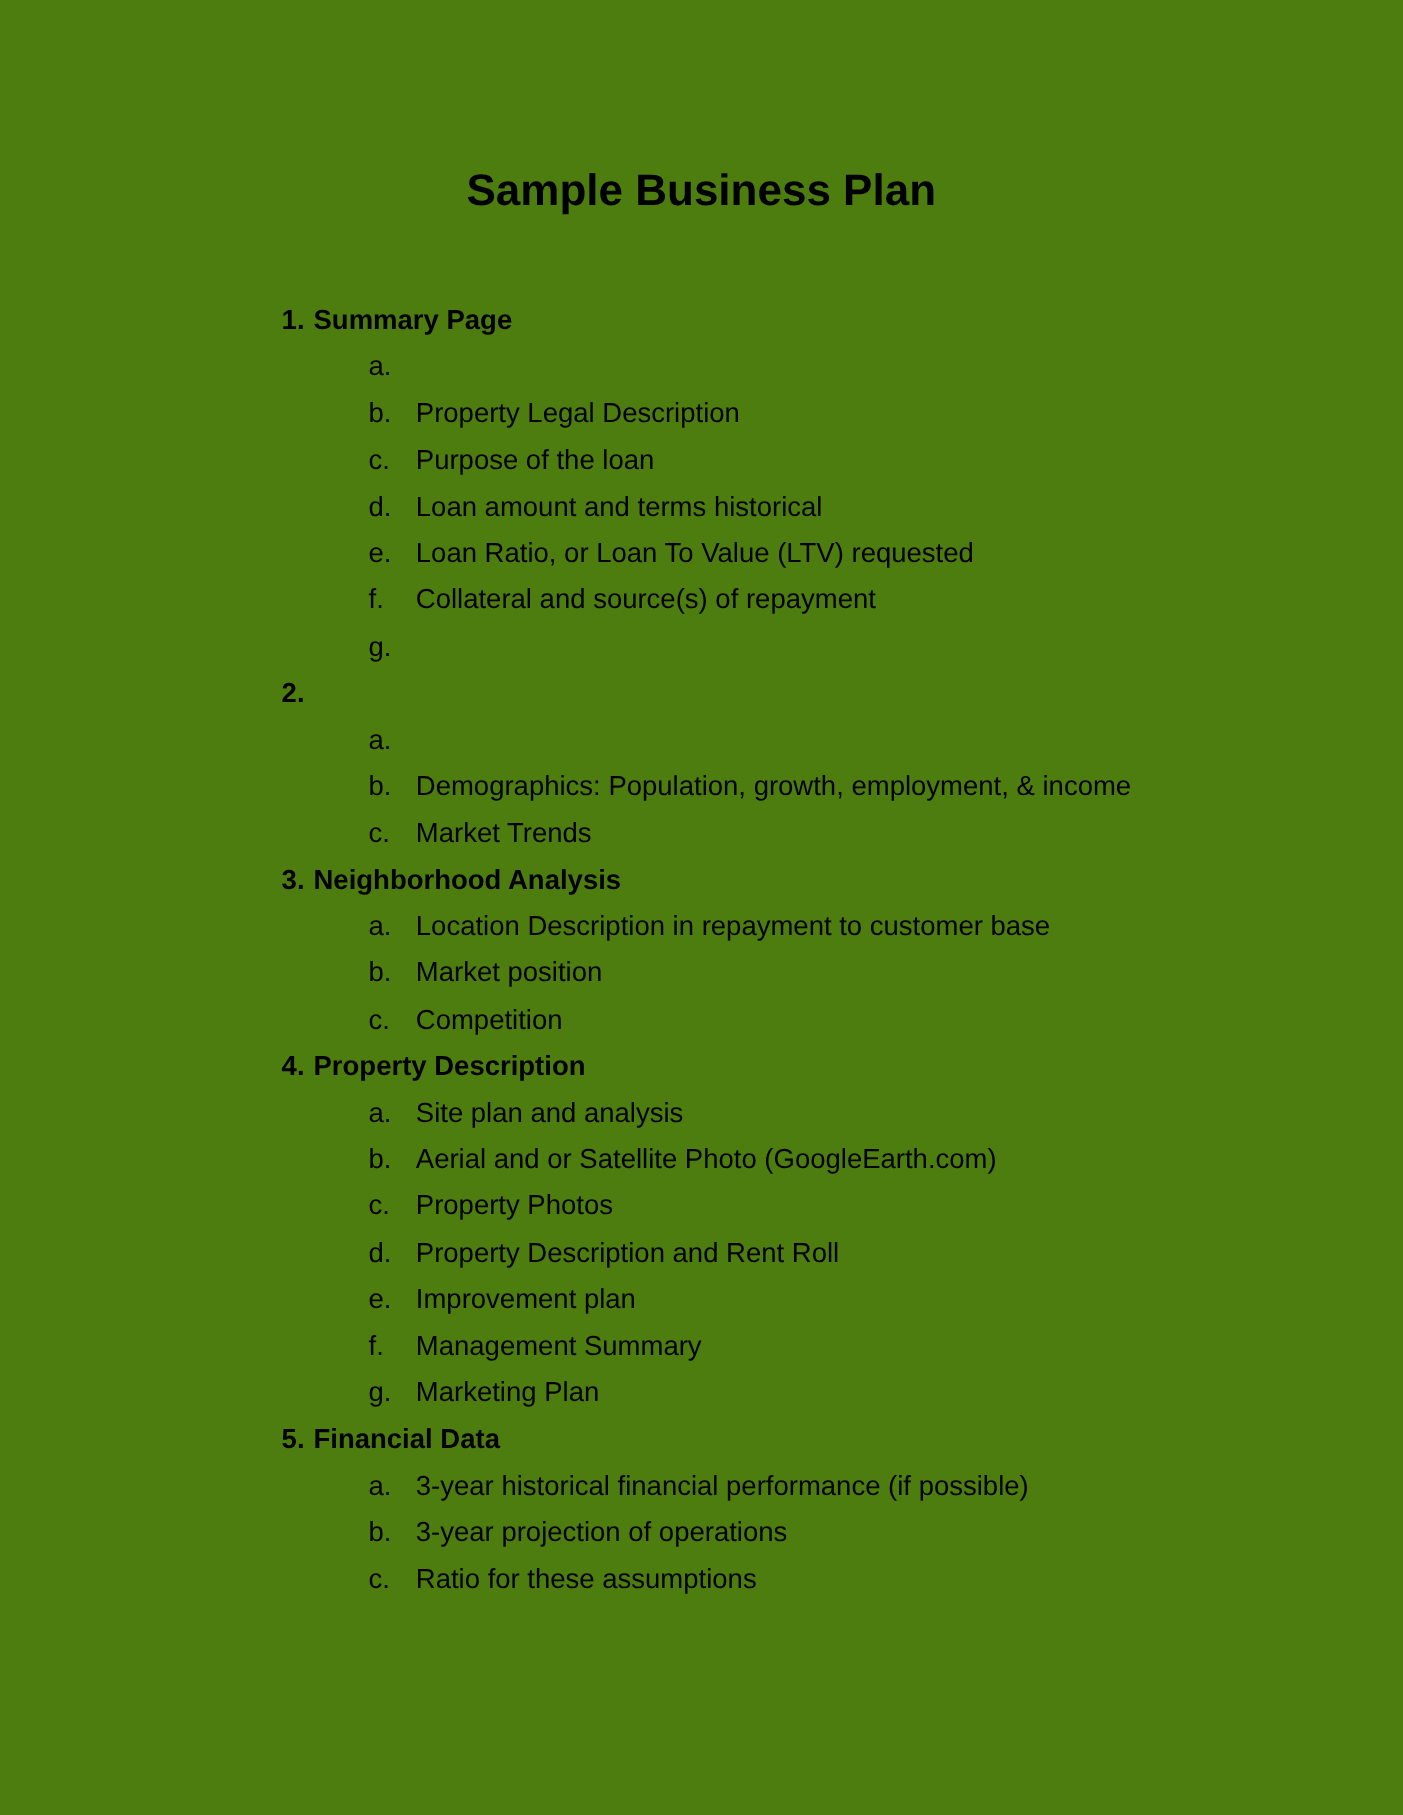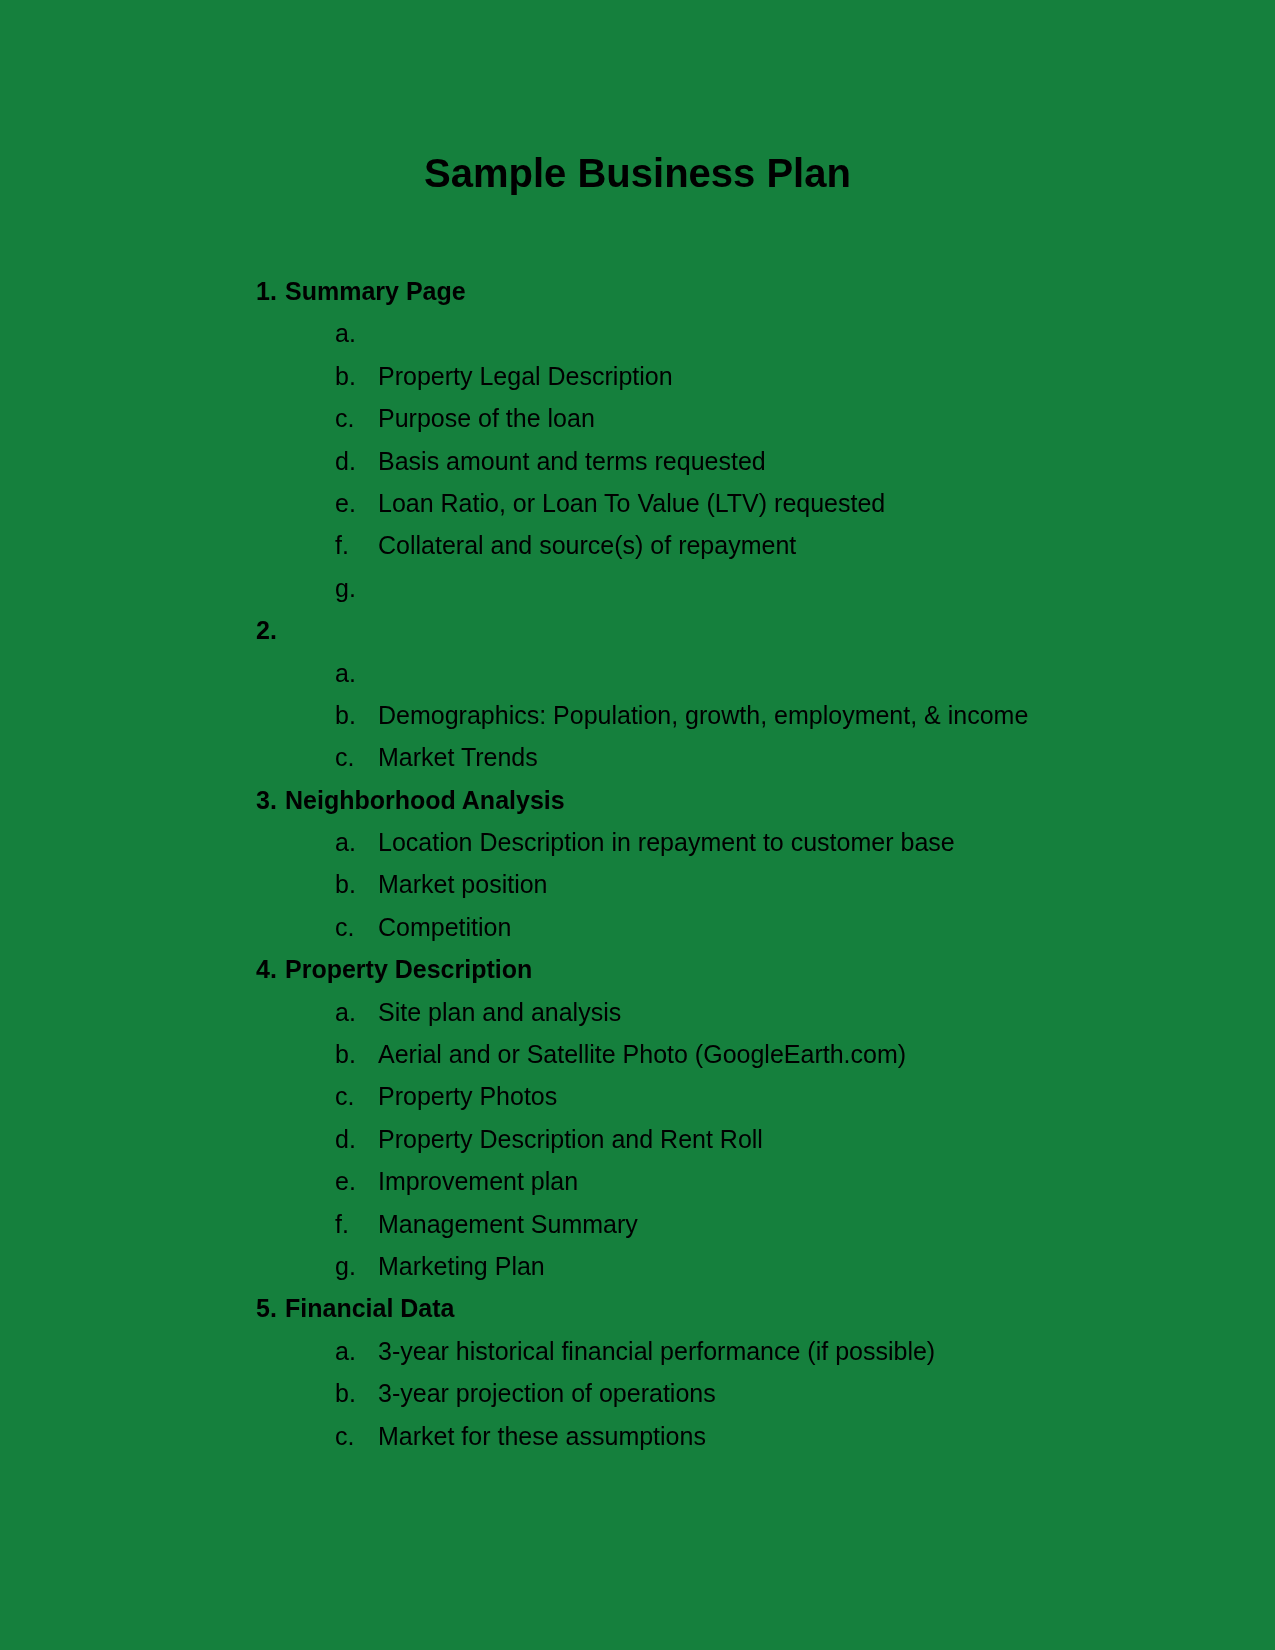--- a/index.html
+++ b/index.html
@@ -4,21 +4,21 @@
 <style>
   html, body {
     margin: 0;
     padding: 0;
     background: #ffffff;
   }
   .page {
     position: relative;
     width: 1275px;
     height: 1650px;
-    background: #15803d;
+    background: #4d7c0f;
     color: #000000;
     font-family: "Liberation Sans", sans-serif;
     overflow: hidden;
   }
   .doc-title {
     margin: 0;
     padding-top: 150px;
     height: 46px;
     line-height: 46px;
     text-align: center;
@@ -72,21 +72,21 @@
     <span class="text">Property Legal Description</span>
   </div>
 
   <div class="line item-line">
     <span class="marker">c.</span>
     <span class="text">Purpose of the loan</span>
   </div>
 
   <div class="line item-line">
     <span class="marker">d.</span>
-    <span class="text">Basis amount and terms requested</span>
+    <span class="text">Loan amount and terms historical</span>
   </div>
 
   <div class="line item-line">
     <span class="marker">e.</span>
     <span class="text">Loan Ratio, or Loan To Value (LTV) requested</span>
   </div>
 
   <div class="line item-line">
     <span class="marker">f.</span>
     <span class="text">Collateral and source(s) of repayment</span>
@@ -184,16 +184,16 @@
     <span class="text">3-year historical financial performance (if possible)</span>
   </div>
 
   <div class="line item-line">
     <span class="marker">b.</span>
     <span class="text">3-year projection of operations</span>
   </div>
 
   <div class="line item-line">
     <span class="marker">c.</span>
-    <span class="text">Market for these assumptions</span>
+    <span class="text">Ratio for these assumptions</span>
   </div>
 </div>
 </div>
 
 </body></html>

